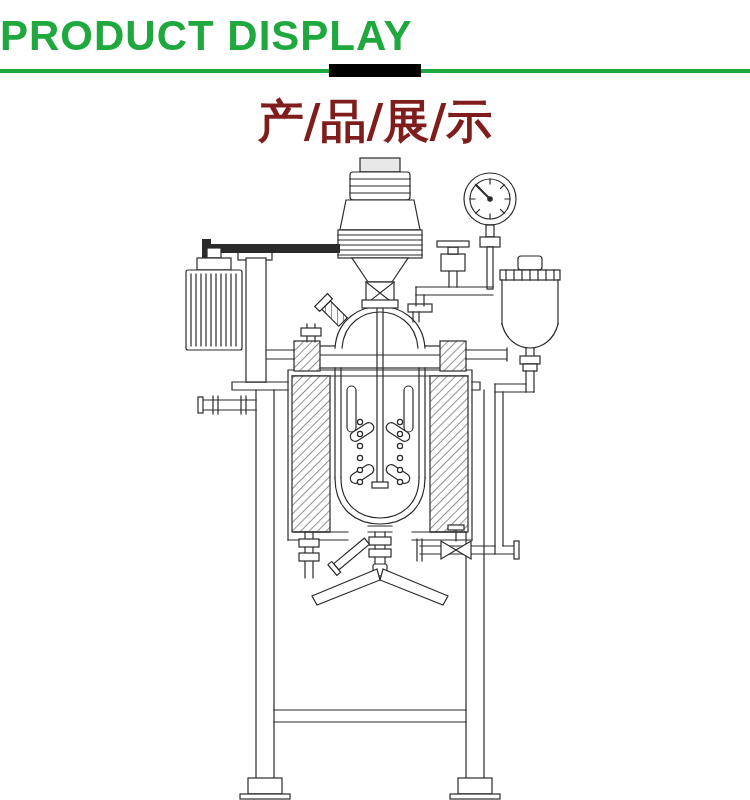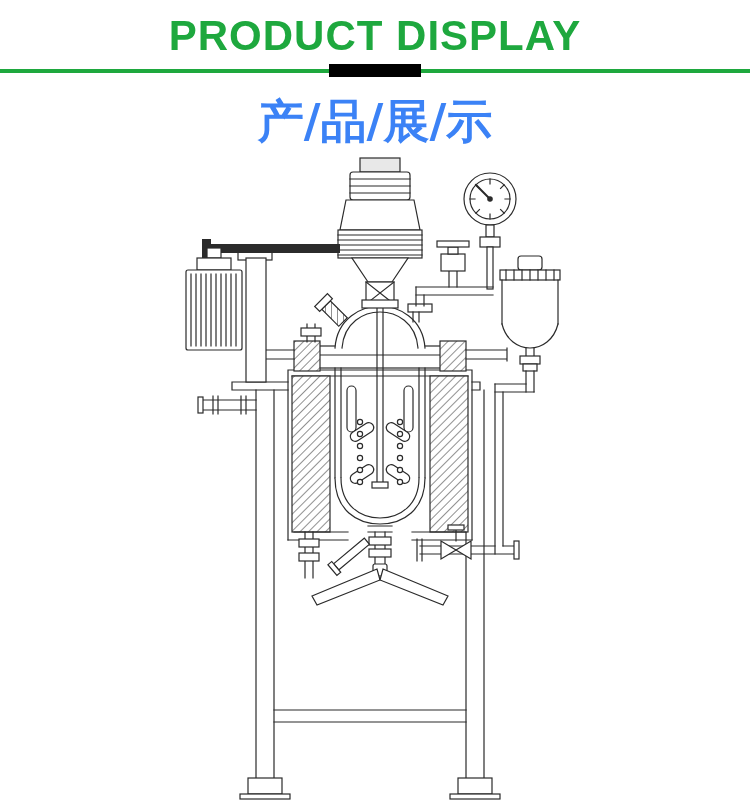--- a/index.html
+++ b/index.html
@@ -10,38 +10,38 @@
   }
   html,body{margin:0;padding:0;}
   body{
     width:750px;height:800px;overflow:hidden;
     background:var(--background);
     font-family:"Liberation Sans", sans-serif;
   }
   .page{width:750px;height:800px;position:relative;}
   .title-en{
     margin:0;padding-top:12px;
-    text-align:center;
+    text-align:left;
     font-size:42px;font-weight:bold;letter-spacing:1px;
     color:var(--accent);
     font-family:"Liberation Sans", sans-serif;
   }
   .divider{position:relative;height:13px;margin-top:4px;}
   .divider .line{
     position:absolute;left:0;right:0;top:5px;height:4px;
     background:var(--accent);
   }
   .divider .bar{
     position:absolute;left:50%;top:0;transform:translateX(-50%);
     width:92px;height:13px;background:var(--divider_bar);
   }
   .title-cn{
     margin:14px 0 0 0;
     text-align:center;
-    font-size:46px;font-weight:bold;color:#3b82f6;
+    font-size:46px;font-weight:bold;color:#7f1d1d;
     font-family:"DejaVu Sans","Liberation Sans",sans-serif;
   }
   figure{margin:0;padding:0;}
   svg{display:block;}
 </style>
 </head>
 <body>
 
 <div class="page">
 

